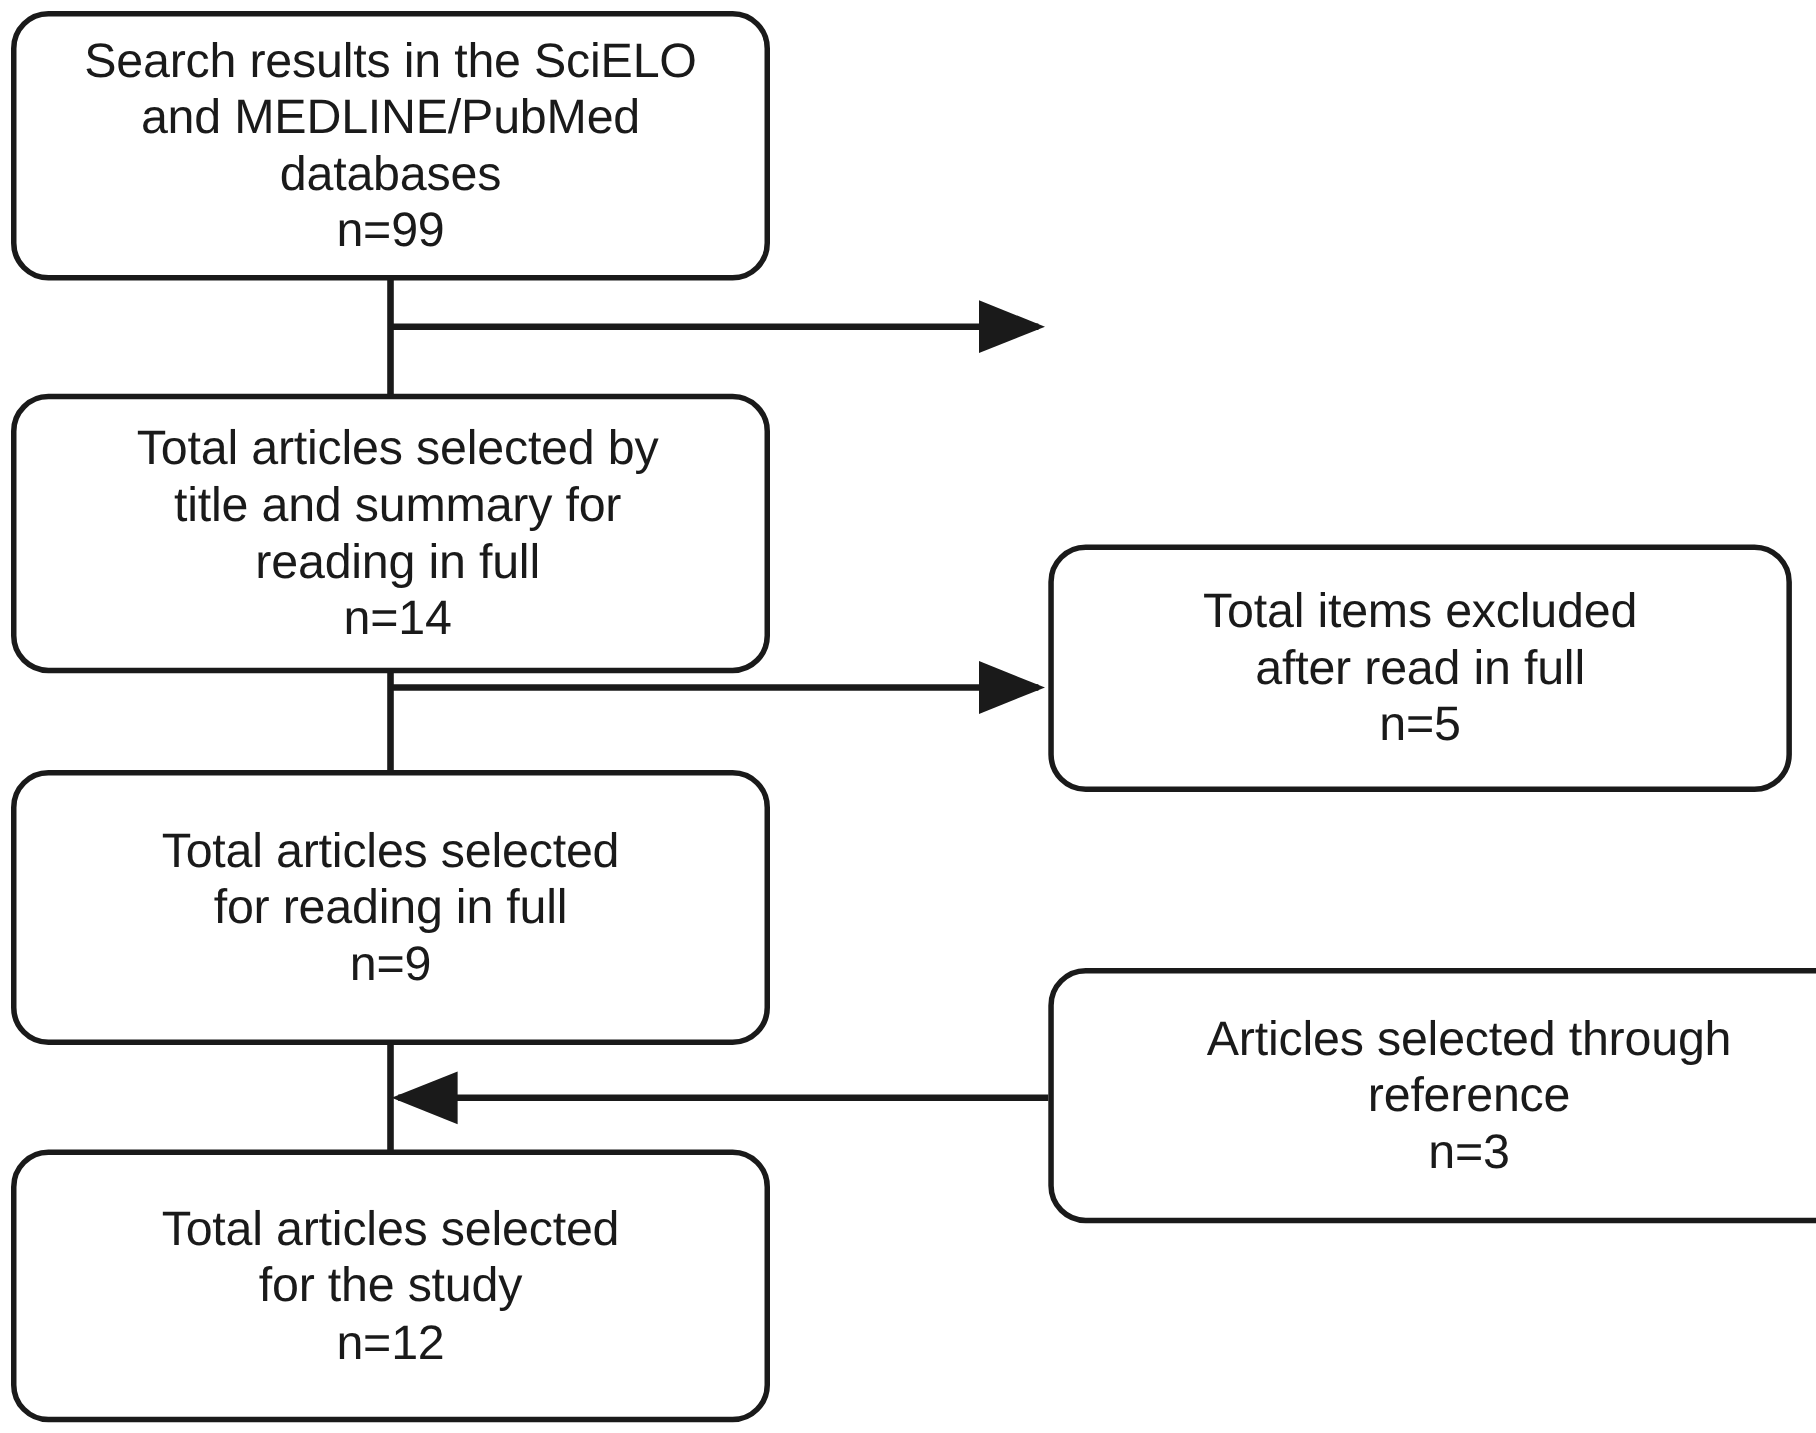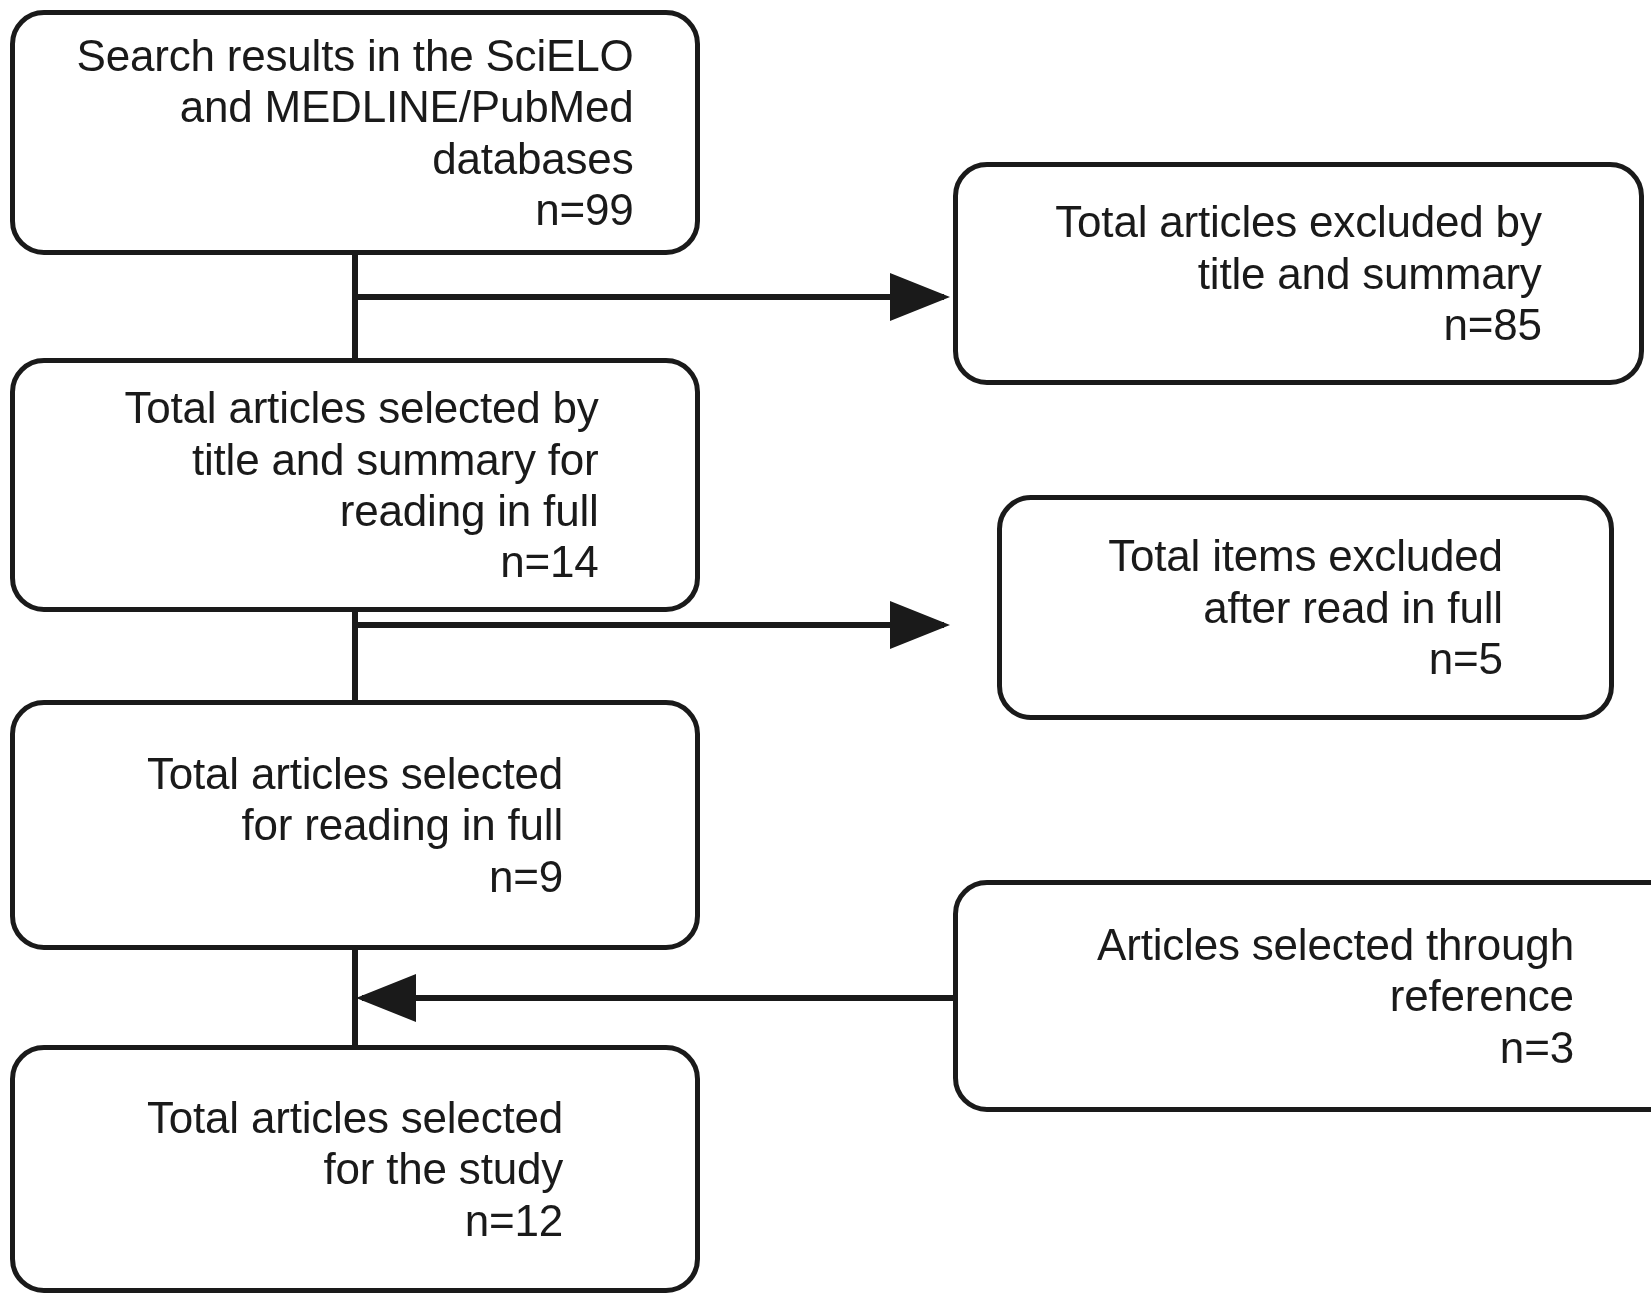--- a/index.html
+++ b/index.html
@@ -26,40 +26,40 @@
   }
   .node-box {
     position: absolute;
     box-sizing: border-box;
     border: 5px solid #1a1a1a;
     border-radius: 34px;
     background: #ffffff;
     display: flex;
     align-items: center;
     justify-content: center;
-    text-align: right;
+    text-align: center;
     z-index: 2;
   }
   .node-text {
     font-family: "Liberation Sans", sans-serif;
     font-size: 44px;
     line-height: 1.17;
     color: #1a1a1a;
     letter-spacing: -0.2px;
     white-space: pre-line;
     padding: 0 14px;
   }
   
   #box-search      { left: 10px;  top: 10px;   width: 690px; height: 245px; }
   #box-selected-ts { left: 10px;  top: 358px;  width: 690px; height: 254px; padding-left: 13px; }
   #box-read-full   { left: 10px;  top: 700px;  width: 690px; height: 250px; }
   #box-study       { left: 10px;  top: 1045px; width: 690px; height: 248px; }
   
   #box-excl-ts     { left: 953px; top: 162px;  width: 691px; height: 223px; }
-  #box-excl-full   { left: 953px; top: 495px;  width: 617px; height: 225px; margin-left: 44px; }
+  #box-excl-full   { left: 953px; top: 495px;  width: 676px; height: 225px; }
   #box-ref         { left: 953px; top: 880px;  width: 765px; height: 232px; }
 </style>
 </head>
 <body>
 
 <div id="canvas">
 
   <svg class="flow-svg" viewBox="0 0 1651 1303" xmlns="http://www.w3.org/2000/svg">
     <defs>
       <marker id="arrow-right" markerWidth="11" markerHeight="11" refX="9" refY="5" orient="auto" markerUnits="strokeWidth">
@@ -102,25 +102,20 @@
 for reading in full
 n=9</span>
   </div>
 
   <div class="node-box" id="box-study">
     <span class="node-text">Total articles selected
 for the study
 n=12</span>
   </div>
 
-  <div class="node-box" id="box-excl-ts">
-    <span class="node-text">Total articles excluded by
-title and summary
-n=85</span>
-  </div>
 
   <div class="node-box" id="box-excl-full">
     <span class="node-text">Total items excluded
 after read in full
 n=5</span>
   </div>
 
   <div class="node-box" id="box-ref">
     <span class="node-text">Articles selected through
 reference

